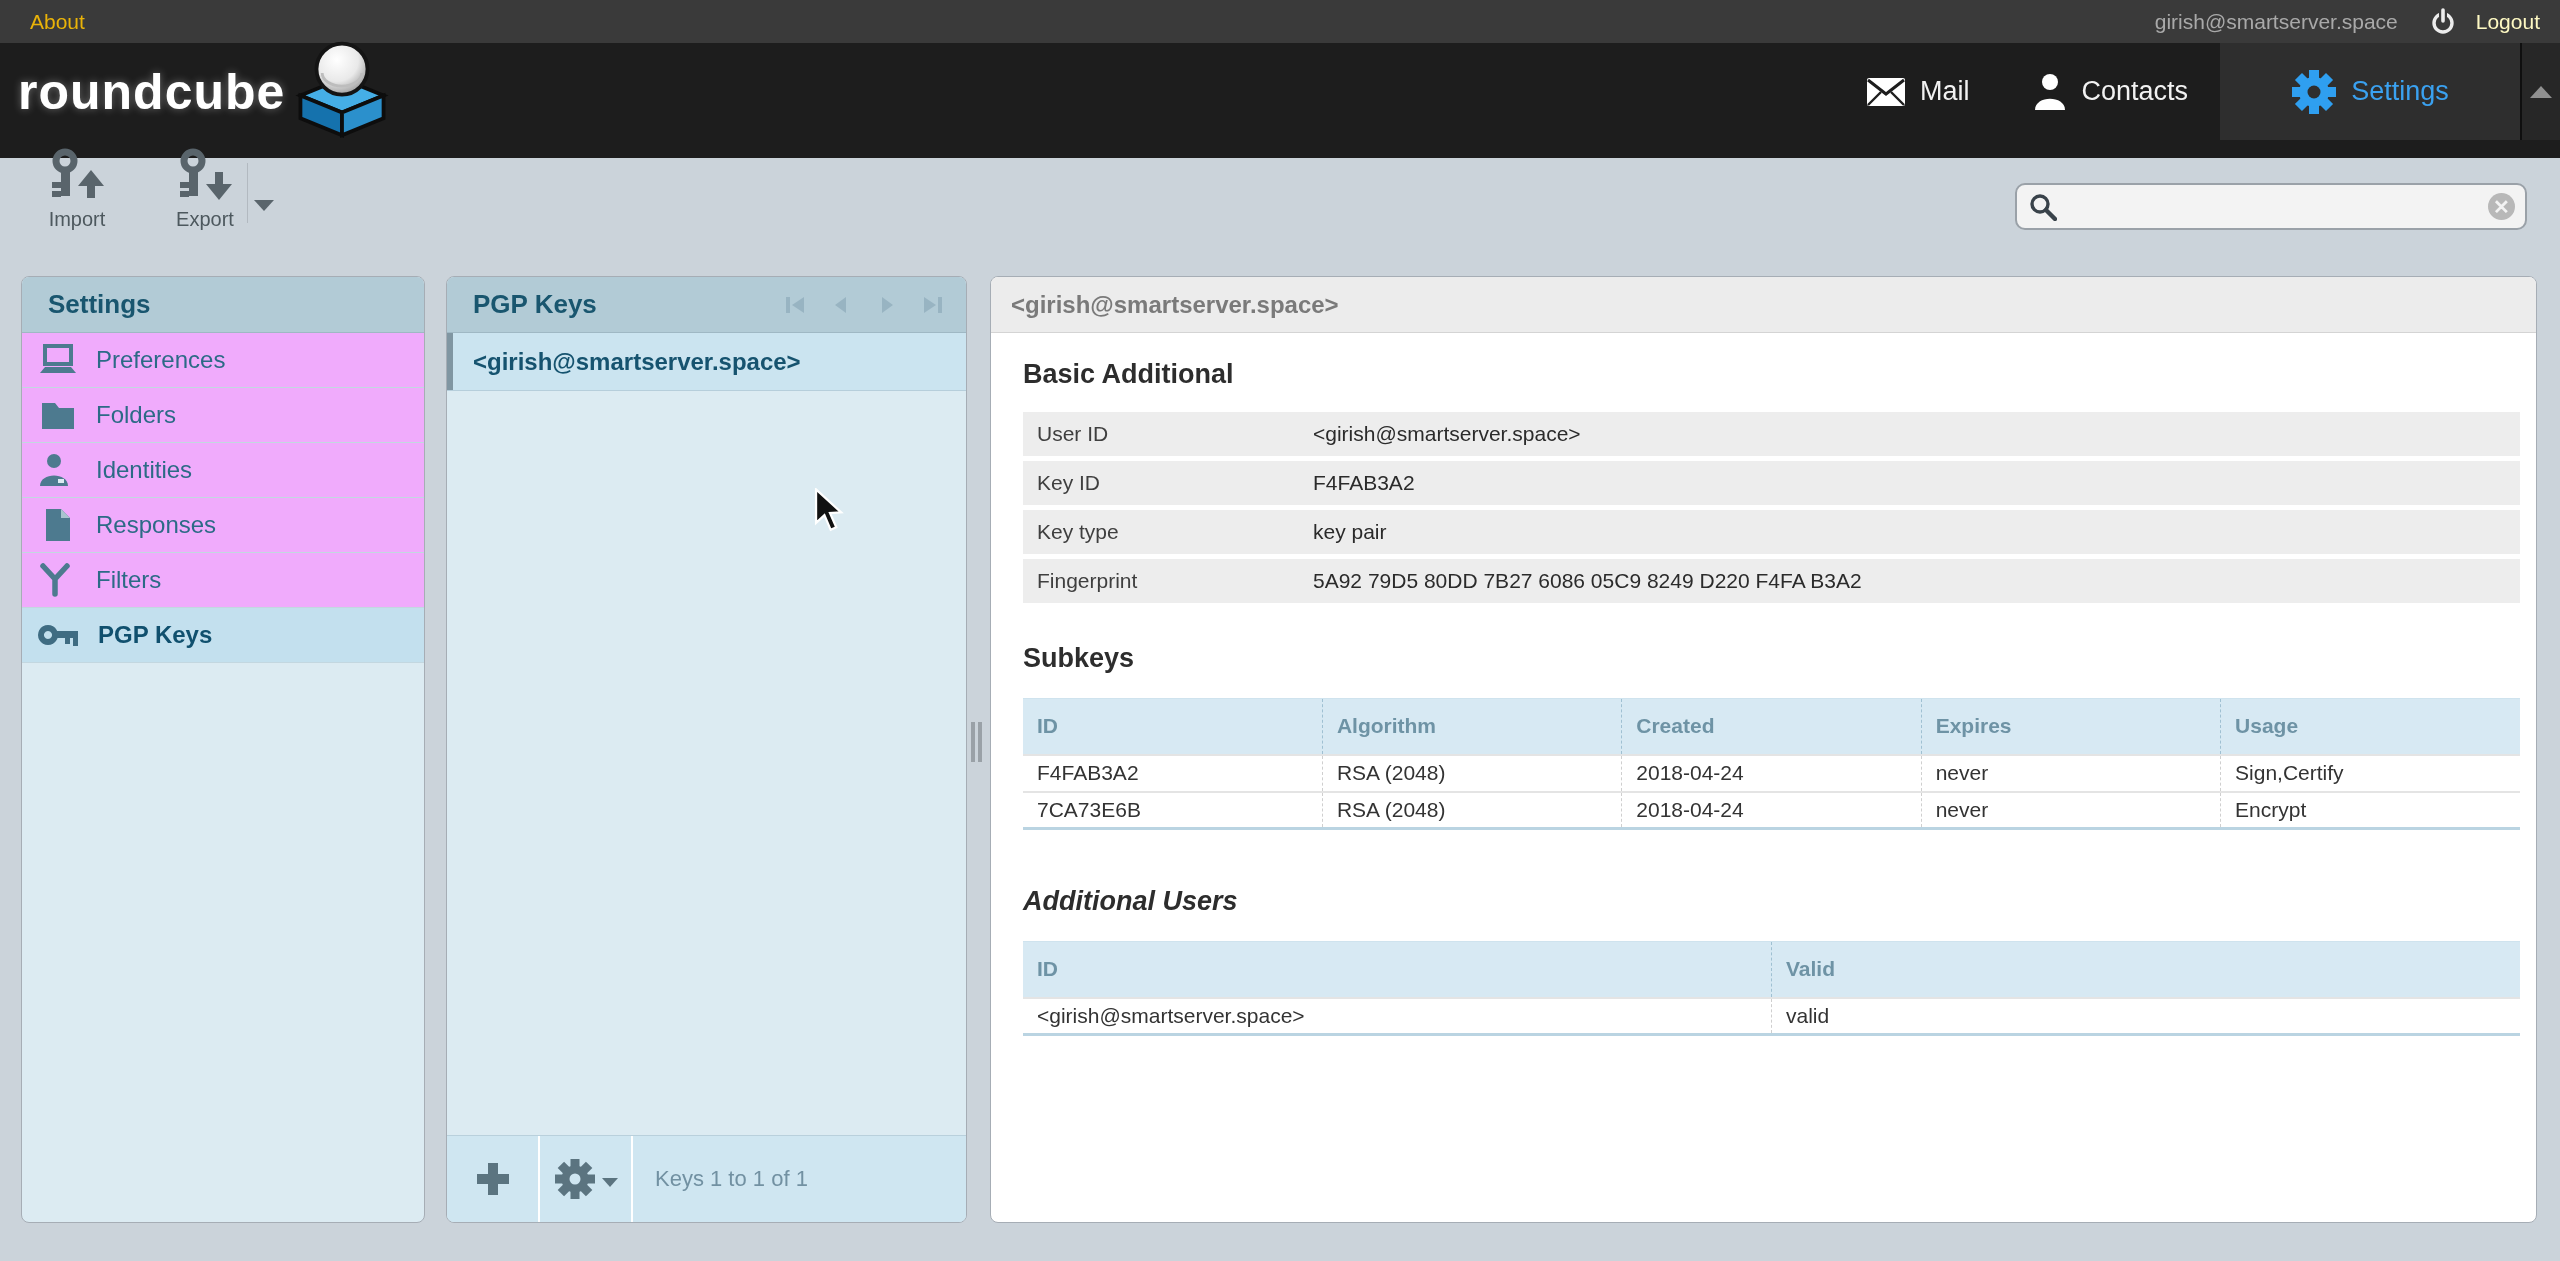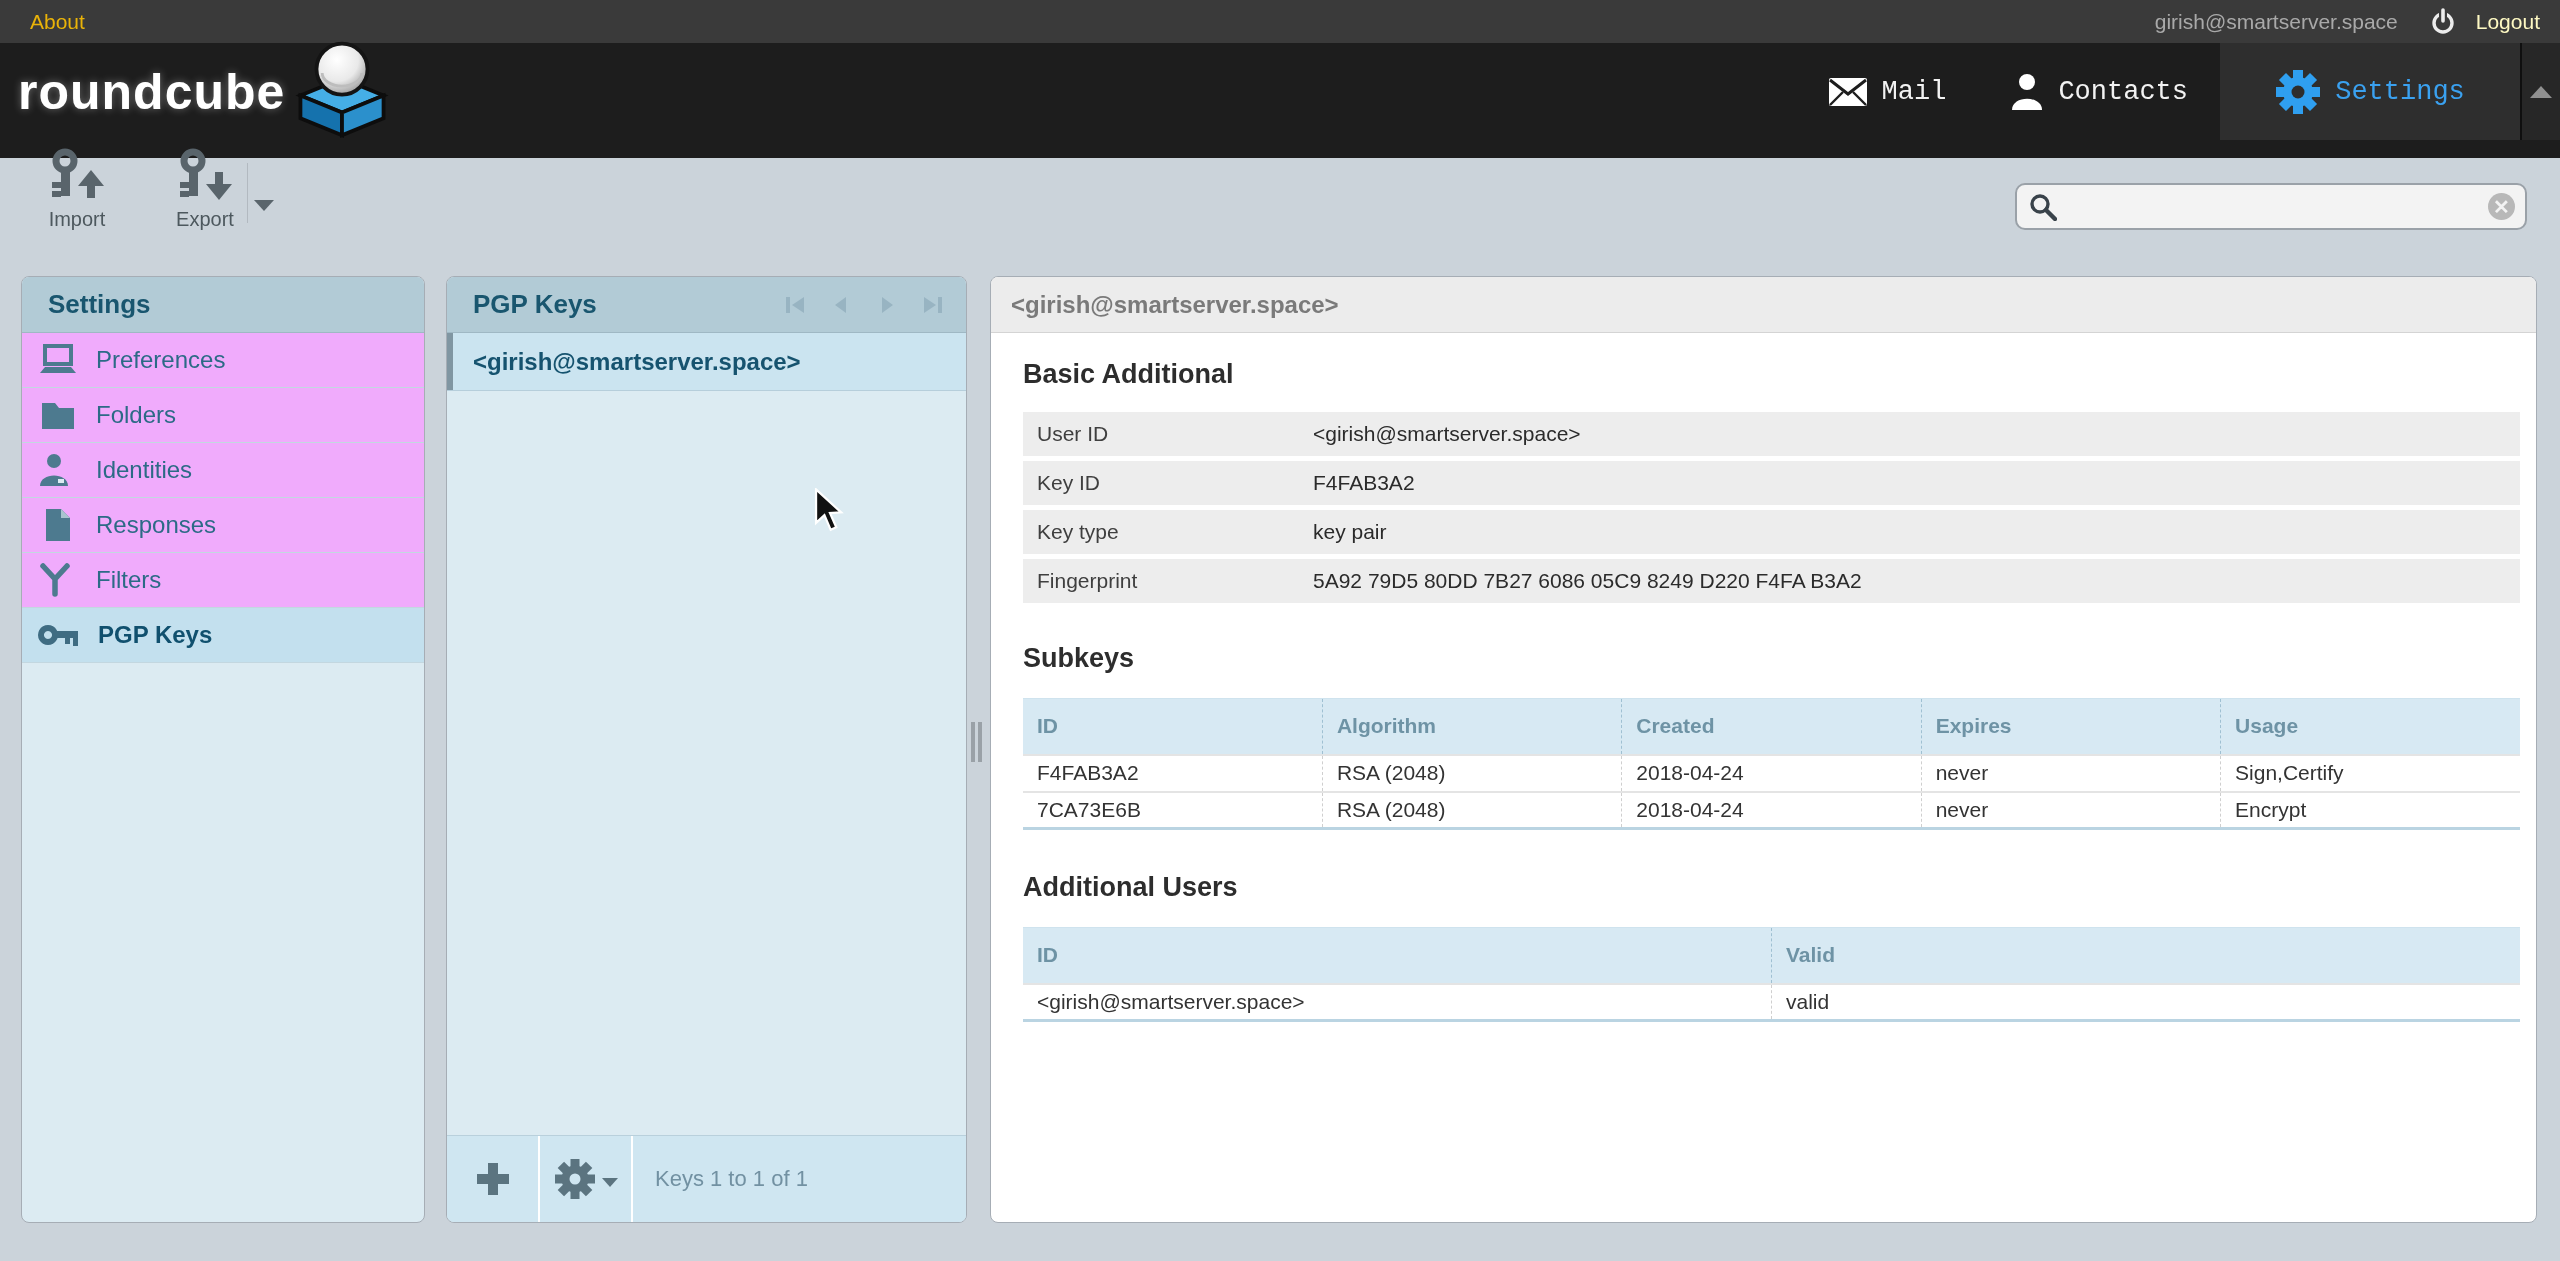--- a/index.html
+++ b/index.html
@@ -14,21 +14,21 @@
   .topbar-user { color:#a9a9a9; font-size:21px; }
   .logout { display:flex; align-items:center; gap:20px; color:#fef9c3; font-size:21px; margin-left:14px; }
 
   
   .banner { position:absolute; top:43px; left:0; right:0; height:115px; background:#1d1d1d; }
   .logo { position:absolute; left:18px; top:0; height:97px; display:flex; align-items:center; }
   .logo-text { color:#fff; font-size:50px; font-weight:bold; letter-spacing:1px;
                text-shadow:0 0 8px rgba(255,255,255,0.35); }
   .logo-cube { margin-left:6px; margin-top:-8px; }
   .banner-tabs { position:absolute; right:0; top:0; height:97px; display:flex; align-items:stretch; }
-  .tab { display:flex; align-items:center; gap:14px; padding:16px 32px; font-size:27px; color:#f2f2f2;font-family:Liberation Mono, monospace; }
+  .tab { display:flex; align-items:center; gap:14px; padding:16px 32px; font-size:27px; color:#f2f2f2; }
   .tab-settings { background:#2e2e2e; width:302px; justify-content:center; color:#3aa1f0;
                   border-right:2px solid #0f0f0f; }
   .collapse-btn { width:38px; background:#272727; display:flex; align-items:center; justify-content:center; }
   .tri-up { width:0; height:0; border-left:11px solid transparent; border-right:11px solid transparent;
             border-bottom:12px solid #909090; }
 
   
   .toolbtn { position:absolute; top:148px; width:80px; height:98px; display:flex; flex-direction:column;
              align-items:center; justify-content:flex-start; }
   .toolbtn span { font-size:20px; color:#4d585e; margin-top:4px; }
@@ -80,21 +80,21 @@
   .content-header { height:56px; background:#ececec; border-bottom:1px solid #d4d4d4; display:flex;
                     align-items:center; padding-left:20px; }
   .content-header .txt { font-size:24px; font-weight:bold; color:#7a7a7a; }
   .content-body { padding:0 16px 0 32px; }
   .section-title { font-size:27px; font-weight:bold; color:#2d2d2d; }
   #basic-title { margin-top:26px; margin-bottom:22px; }
   .info-row { height:44px; background:#ededed; margin-bottom:5px; display:flex; align-items:center; }
   .info-label { width:290px; padding-left:14px; font-size:21px; color:#3f3f3f; flex-shrink:0; }
   .info-value { font-size:21px; color:#2b2b2b; }
   #subkeys-title { margin-top:40px; margin-bottom:24px; }
-  #users-title { margin-top:42px; margin-bottom:24px; }
+  #users-title { margin-top:56px; margin-bottom:24px;font-style:italic; }
   table { width:100%; border-collapse:collapse; border-top:1px solid #cfe3ee; border-bottom:3px solid #bad4e2; }
   th { background:#d7e9f3; color:#6e93a5; font-weight:bold; text-align:left; height:56px;
        padding-left:14px; font-size:21px; border-left:1px dashed #9fc0d2; }
   th:first-child { border-left:none; }
   td { height:37px; padding-left:14px; font-size:21px; color:#333333; border-left:1px dashed #cfcfcf;
        border-top:2px solid #e4e4e4; }
   td:first-child { border-left:none; }
   .col20 { width:20%; } .col50 { width:50%; }
 
   

